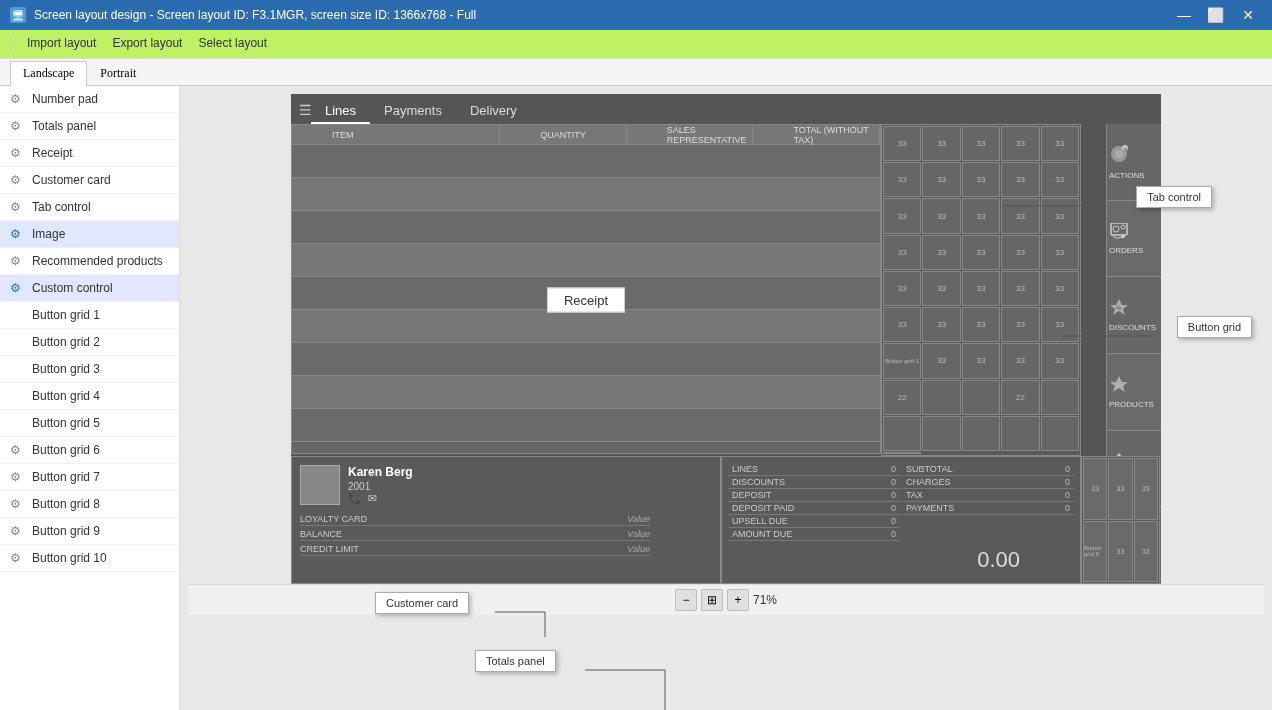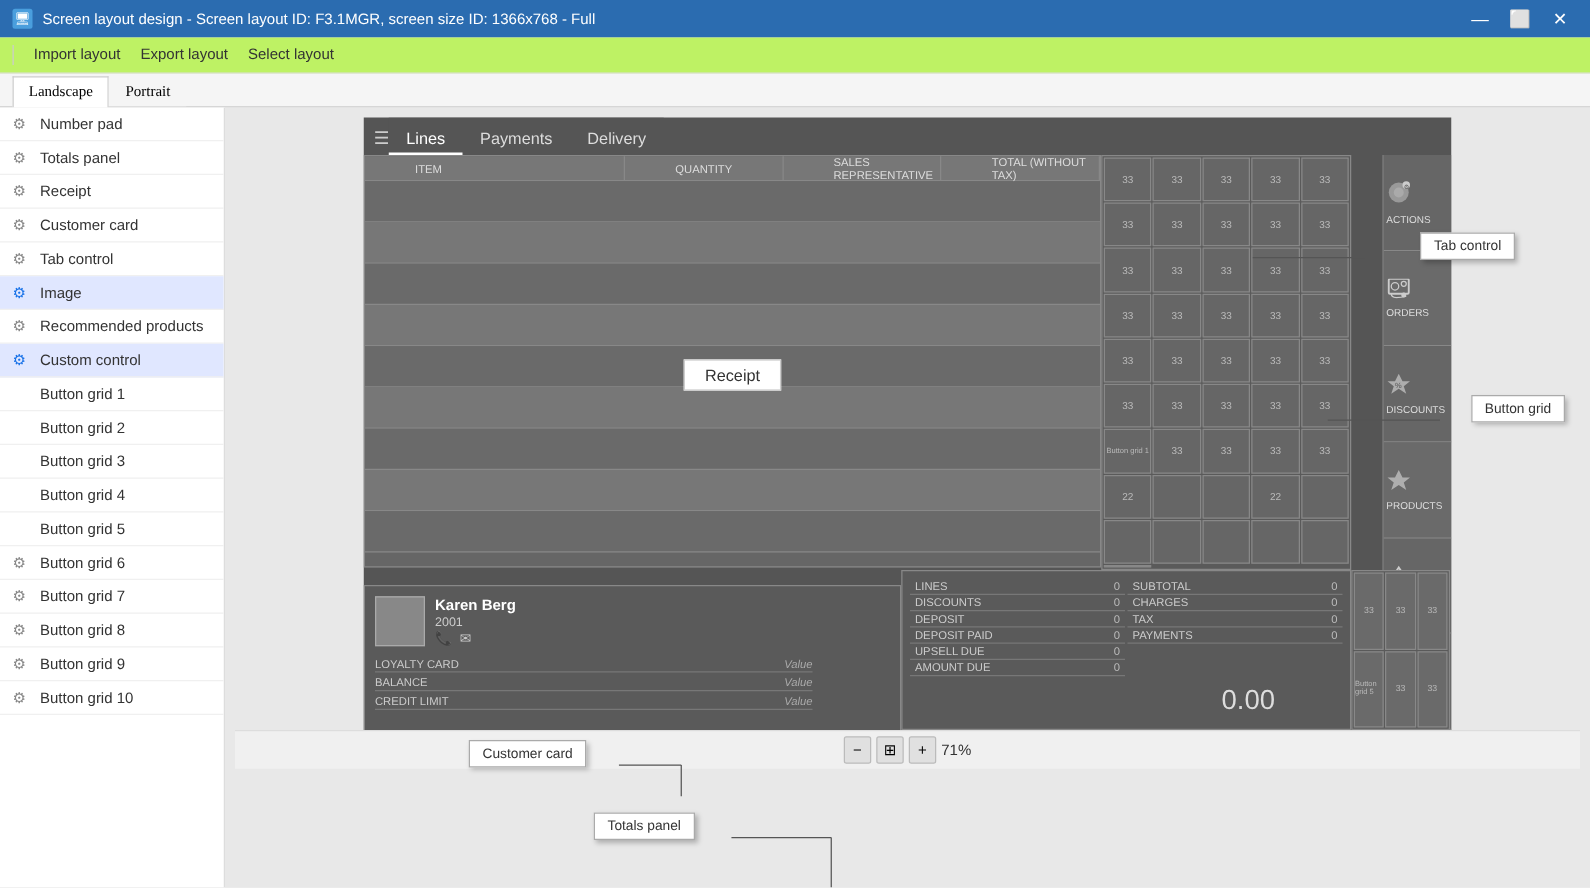--- a/index.html
+++ b/index.html
@@ -219,21 +219,21 @@
       background: #6a6a6a;
       cursor: pointer;
       padding: 2px;
     }
     .right-panel-btn:nth-child(odd) { background: #666; }
     .right-panel-icon { font-size: 18px; margin-bottom: 2px; }
 
     
     .customer-card-area {
       position: absolute;
-      top: 374px;
+      top: 362px;
       left: 0;
       width: 430px;
       height: 128px;
       background: #5a5a5a;
       border: 1px solid #888;
       padding: 8px;
     }
     .customer-card-top {
       display: flex;
       align-items: flex-start;

